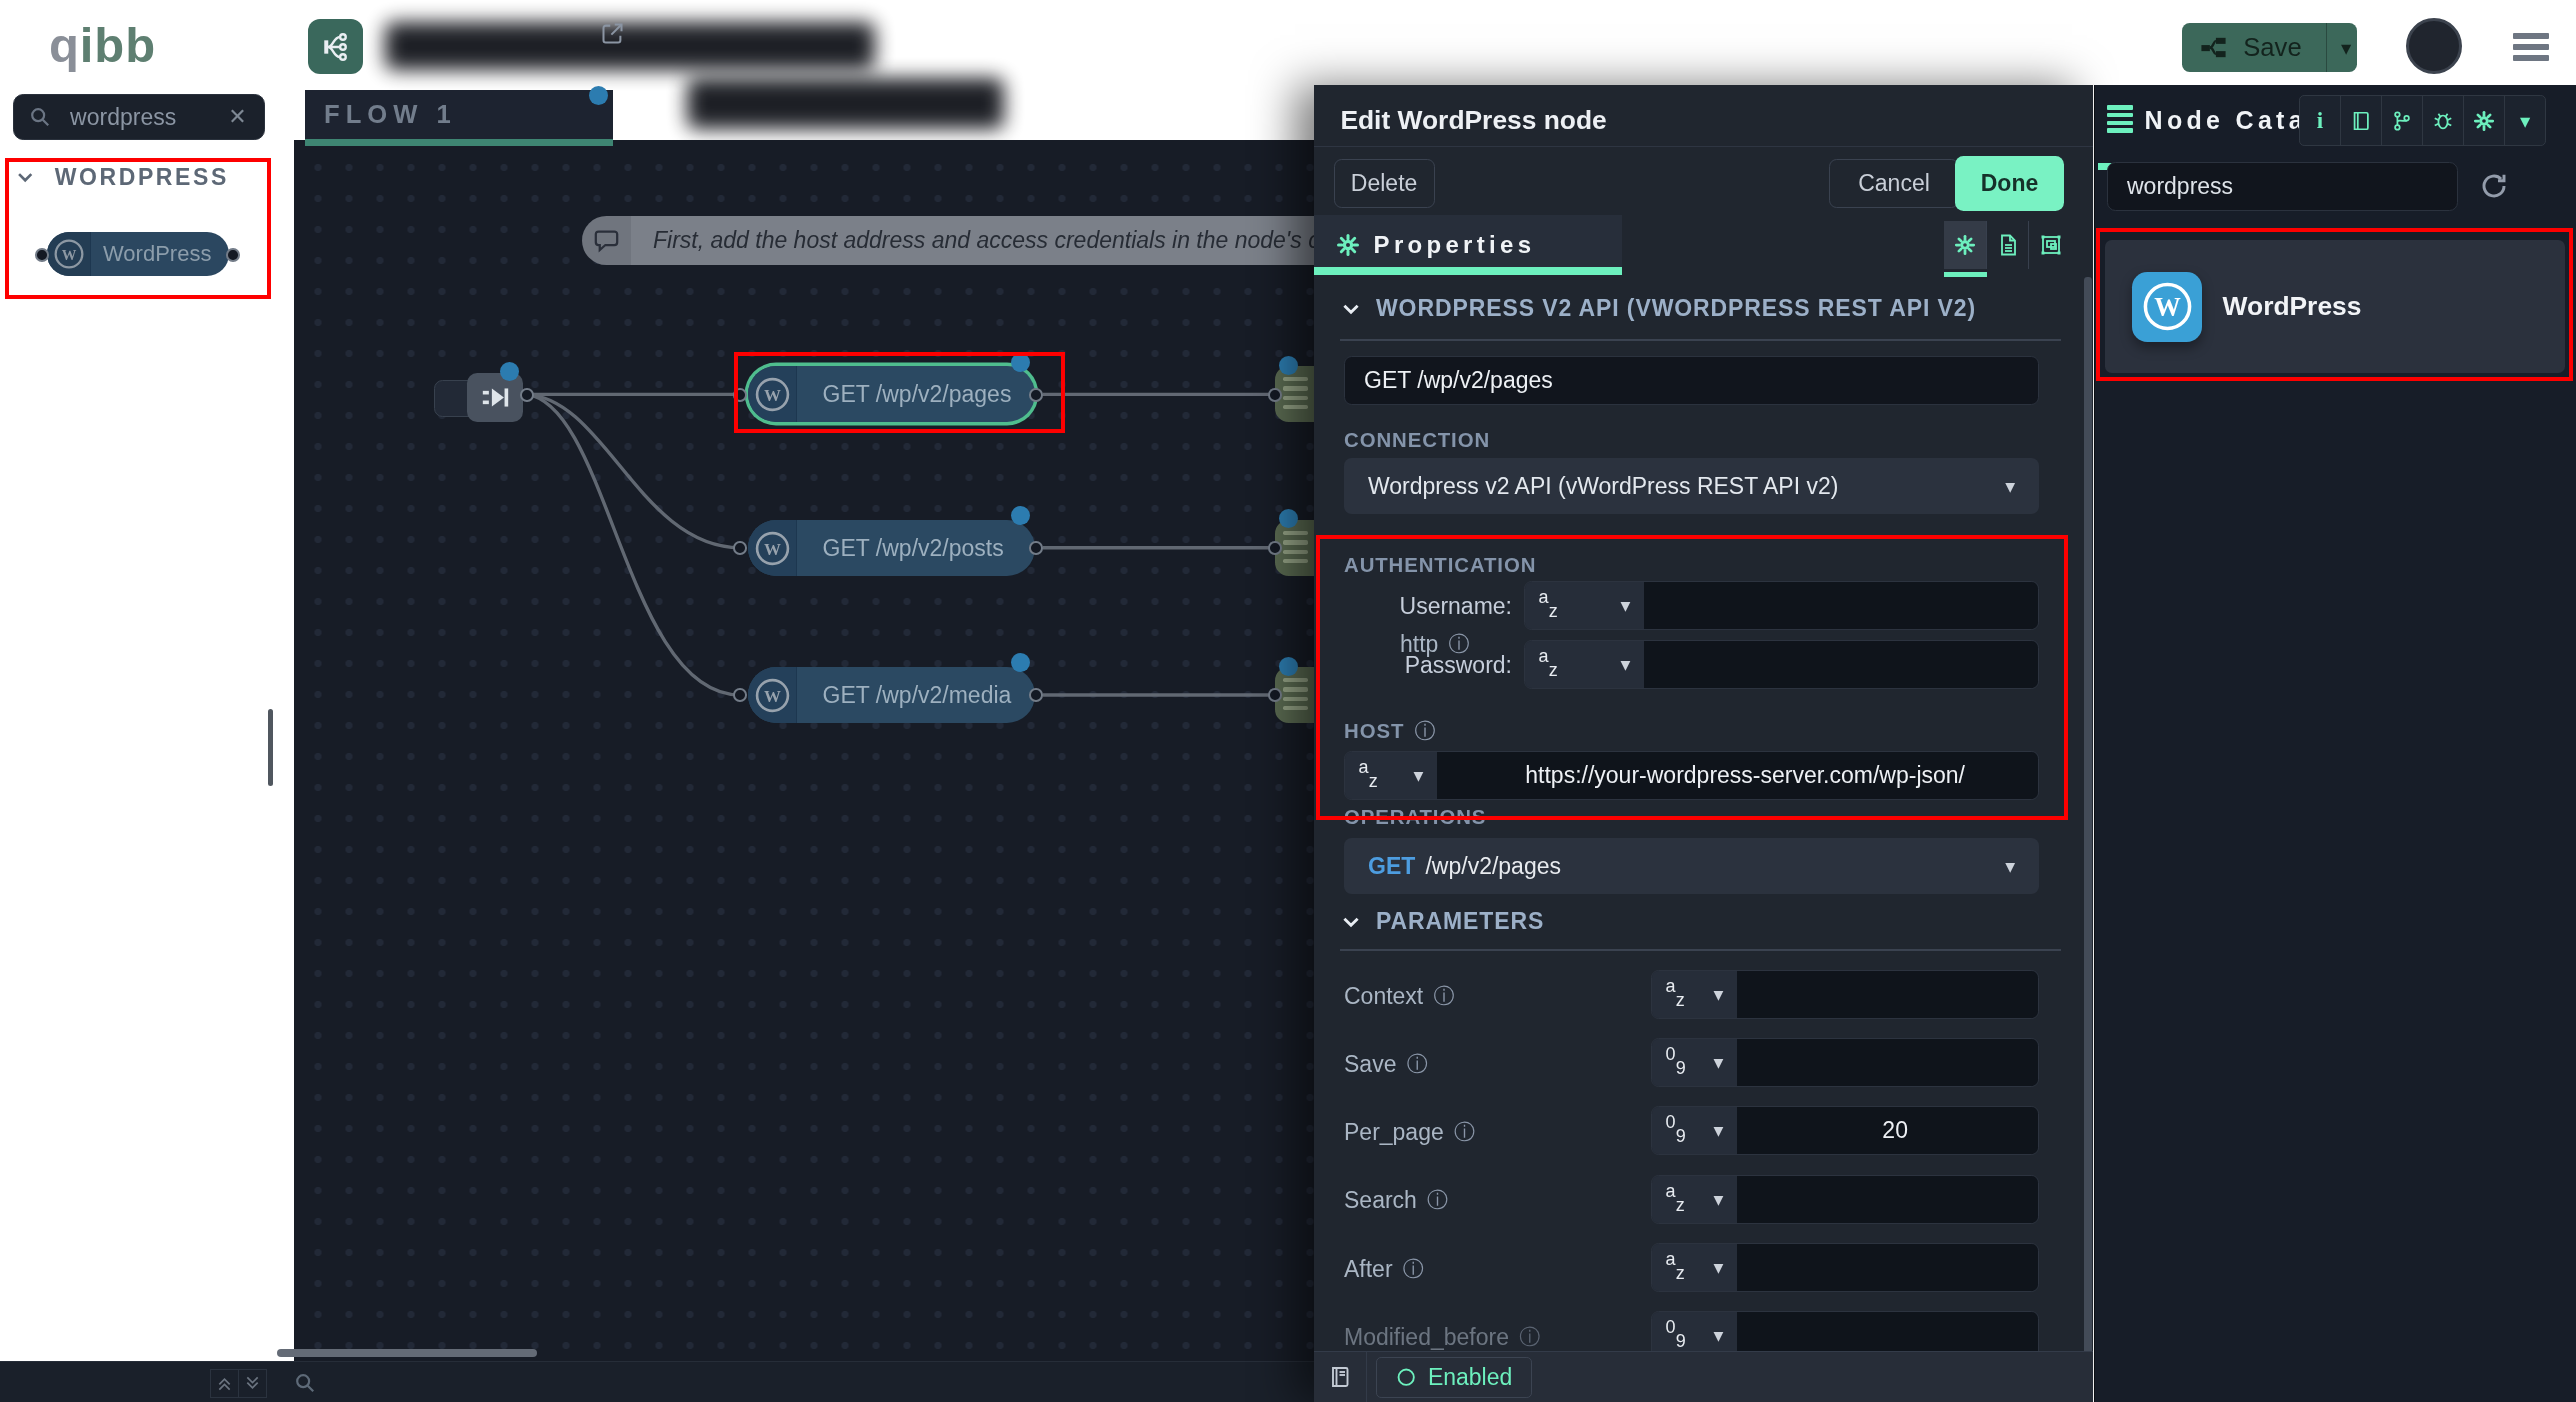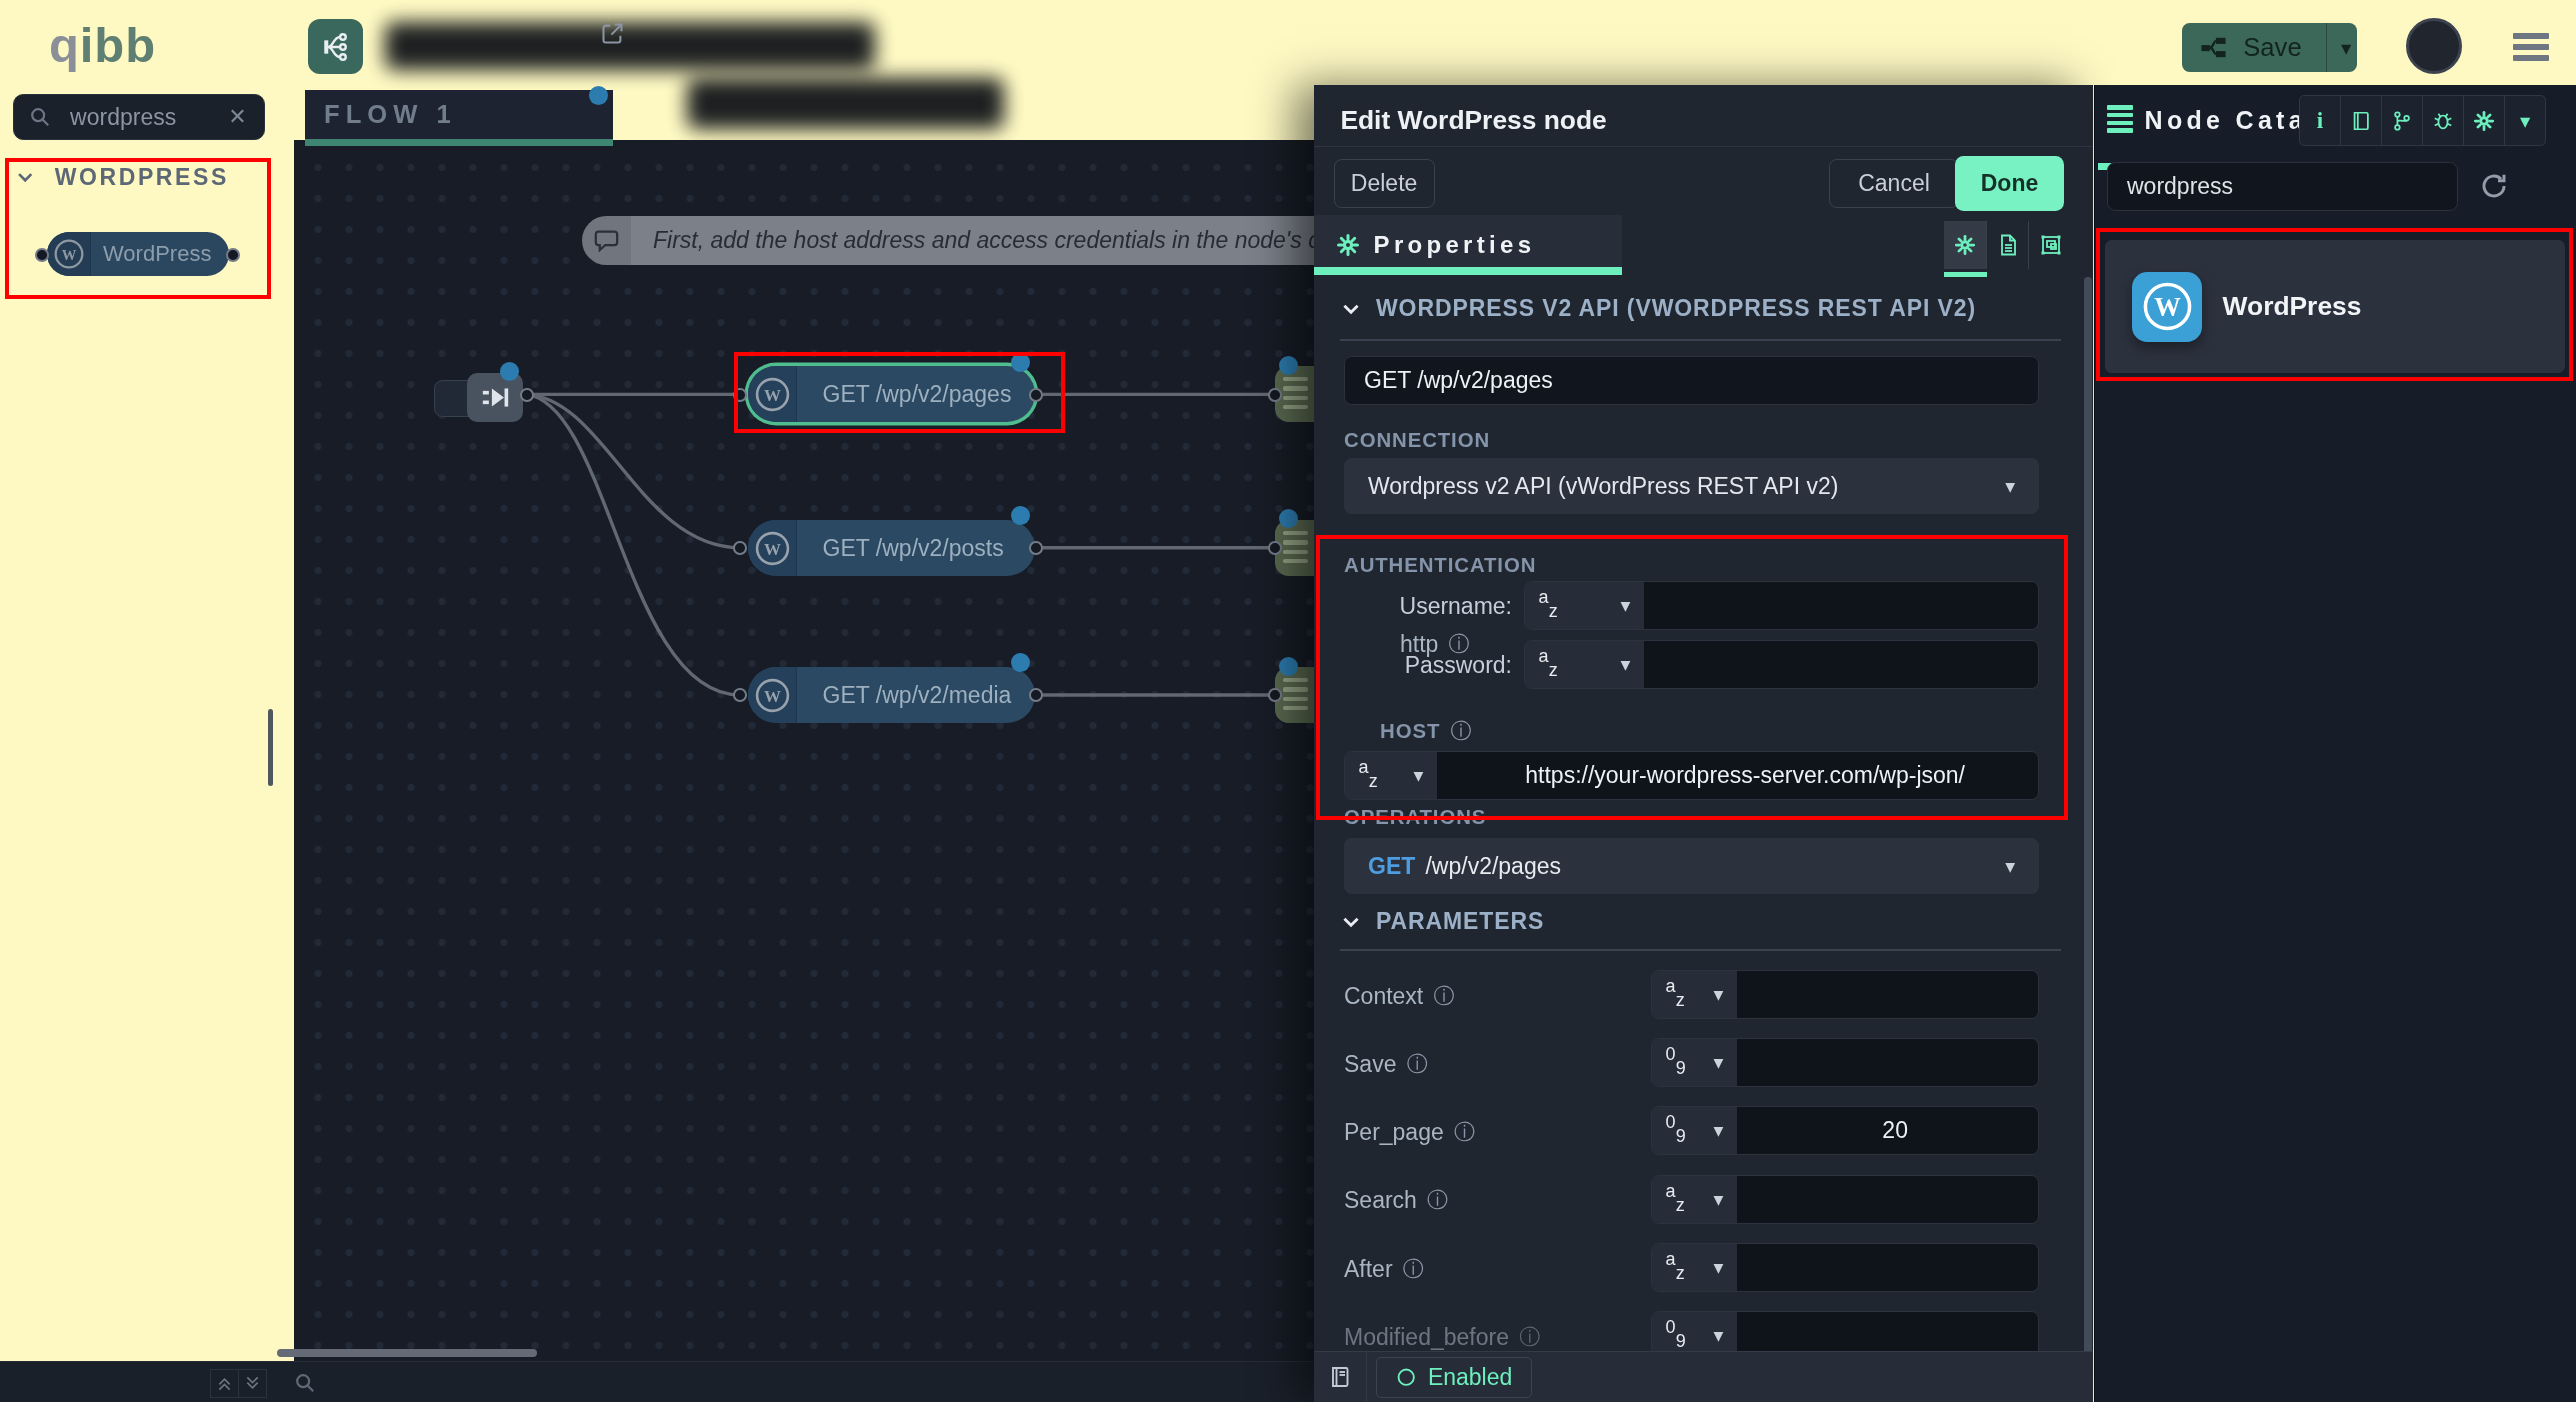--- a/index.html
+++ b/index.html
@@ -1,18 +1,18 @@
 <!DOCTYPE html>
 <html style="font-size:13.6px"><head>
 <meta charset="utf-8">
 <style>
   * { margin:0; padding:0; box-sizing:border-box; }
   html,body { background:#0c0f14; }
   body { font-family:"Liberation Sans",sans-serif; color:#edf0f4; }
-  #app { position:relative; width:2576px; height:1402px; background:#fef9c3; overflow:hidden; }
+  #app { position:relative; width:2576px; height:1402px; background:#ffffff; overflow:hidden; }
   .abs { position:absolute; }
   svg { display:block; }
 
   
   .logo { left:49px; top:17px; font-size:49px; font-weight:bold; letter-spacing:0.9px; }
   .logo .q { color:#8a8f98; }
   .logo .rest { color:#5e7f71; }
   .flow-app-icon { left:308px; top:19px; width:55px; height:55px; border-radius:12px; background:#3a685c; display:flex; align-items:center; justify-content:center; }
   .blurbar { background:#0a0d13; opacity:.92; border-radius:8.5px; filter:blur(9.4px); }
   .extlink { left:599px; top:20.4px; color:#8b95a3; }
@@ -431,21 +431,21 @@
       <div class="typeseg" style="width:119px;">
         <span class="tg">
             <span class="t1">a</span>
             <span class="t2">z</span>
           </span>
         <span class="caret">▾</span>
       </div>
       <div class="valseg"></div>
     </div>
 
-    <div class="fldlbl" style="left:30px;top:632px;margin-left:36px;">
+    <div class="fldlbl" style="left:30px;top:632px;">
       <span class="caplbl" style="position:static;">HOST</span>
         <span class="info">ⓘ</span>
     </div>
     <div class="ctrl" style="left:30px;top:666px;width:695px;">
       <div class="typeseg" style="width:92px;">
         <span class="tg">
             <span class="t1">a</span>
             <span class="t2">z</span>
           </span>
         <span class="caret">▾</span>

